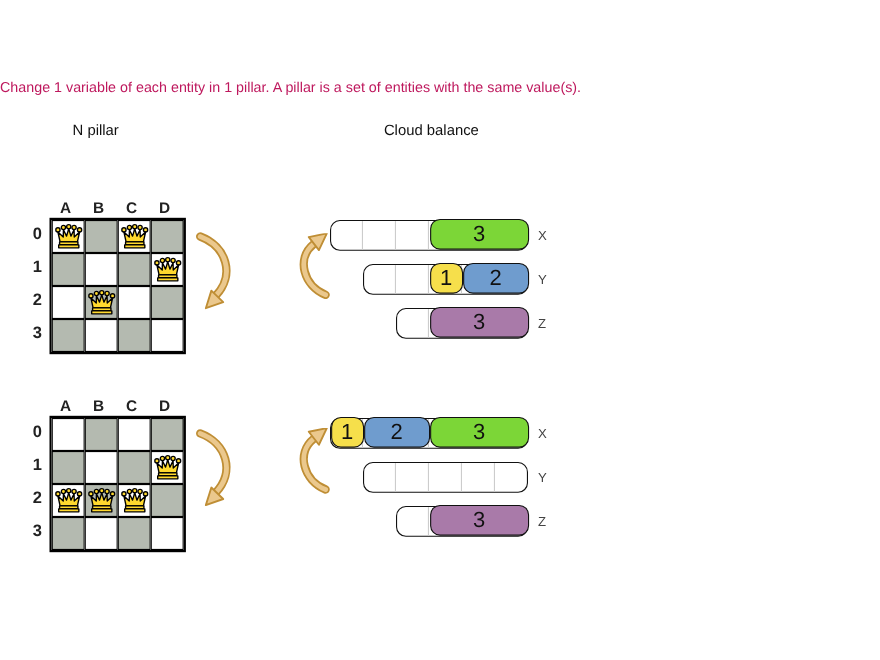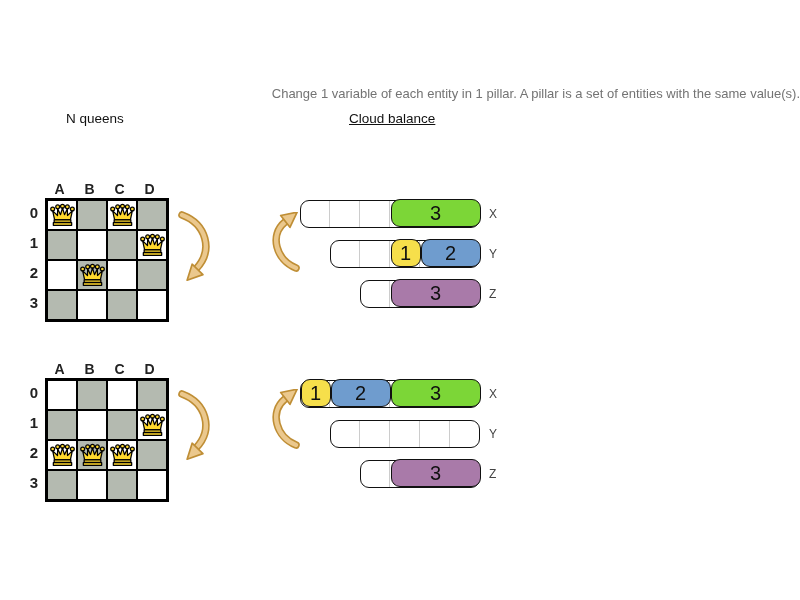--- a/index.html
+++ b/index.html
@@ -1,24 +1,24 @@
 <!DOCTYPE html>
 <html><head>
 <meta charset="utf-8">
 <style>
   html,body{margin:0;padding:0;background:#fff;}
   .canvas{position:relative;width:800px;height:600px;background:#ffffff;overflow:hidden;
           font-family:"Liberation Sans",sans-serif;color:#111;}
   .title{position:absolute;top:26px;left:0;width:100%;text-align:center;
          font-size:34px;font-weight:400;color:#111;}
-  .subtitle{position:absolute;top:86px;left:0;width:100%;text-align:right;
-            font-size:13px;color:#737373;}
+  .subtitle{position:absolute;top:72px;left:0;width:100%;text-align:left;
+            font-size:13px;color:#be185d;}
   .section-label{position:absolute;font-size:13.5px;color:#111;}
   .label-nq{left:66px;top:111px;}
-  .label-cb{left:349px;top:111px;text-decoration:underline;}
+  .label-cb{left:349px;top:111px;}
 
   .board{position:absolute;left:25px;}
   .col-labels{display:flex;margin-left:20px;height:15px;}
   .col-labels span{width:30px;text-align:center;font-weight:bold;font-size:14px;
                    letter-spacing:1px;color:#222;line-height:13px;}
   .board-body{display:flex;}
   .row-labels{width:18px;margin-right:2px;}
   .row-labels div{height:30px;line-height:30px;text-align:center;font-weight:bold;
                   font-size:15px;color:#222;}
   .grid{display:grid;grid-template-columns:repeat(4,30px);grid-auto-rows:30px;
@@ -37,21 +37,21 @@
   .bar-label{position:absolute;width:24px;height:28px;line-height:28px;
              font-size:12px;color:#444;}
   .arrow{position:absolute;}
 </style>
 </head>
 <body>
 
 <div class="canvas">
   <div class="subtitle">Change 1 variable of each entity in 1 pillar. A pillar is a set of entities with the same value(s).</div>
 
-  <div class="section-label label-nq">N queens</div>
+  <div class="section-label label-nq">N pillar</div>
   <div class="section-label label-cb">Cloud balance</div>
 
   <div id="board1" class="board" style="top:183px">
       <div class="col-labels">
         <span>A</span>
         <span>B</span>
         <span>C</span>
         <span>D</span>
       </div>
       <div class="board-body">

